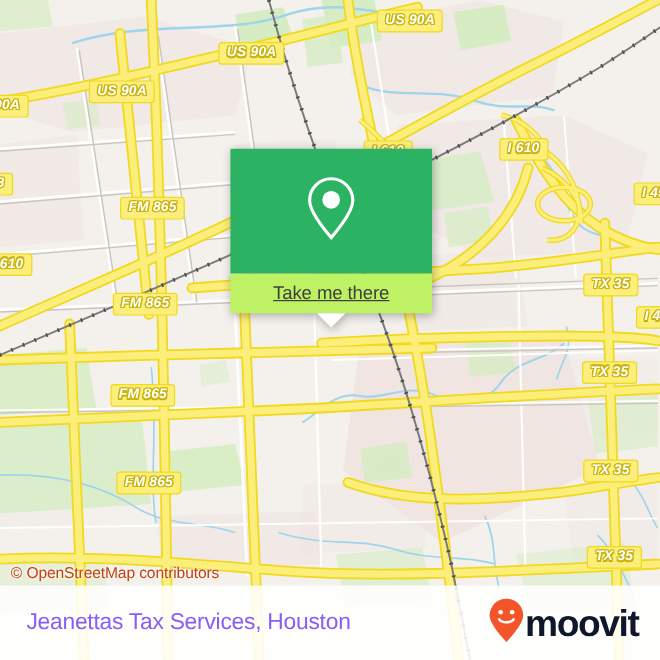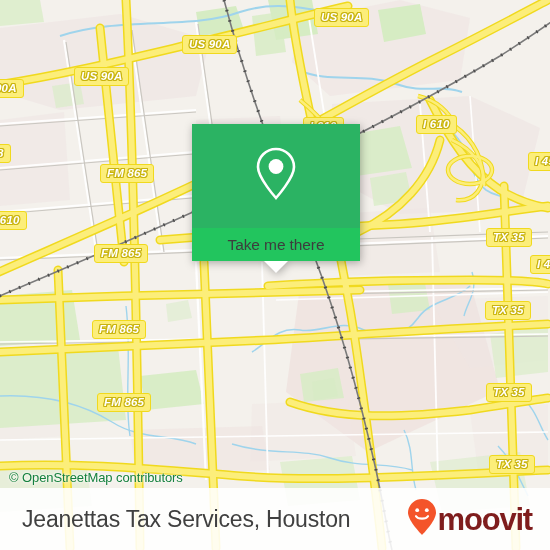--- a/index.html
+++ b/index.html
@@ -38,48 +38,49 @@
        0    1px 0 #c9b40f,  0   -1px 0 #c9b40f,
        1px  0   0 #c9b40f, -1px  0   0 #c9b40f;
     font-style: italic;
   }
 
   
   #attribution {
     position: absolute;
     left: 9px; top: 470px;
     font-size: 13px;
-    color: #15803d;
+    color: #c2410c;
     letter-spacing: -0.1px;
     text-shadow: 0 0 2px rgba(255,255,255,.95), 0 0 4px rgba(255,255,255,.9);
   }
 
   
   #popup {
     position: absolute;
     left: 192px; top: 124px;
     width: 168px;
     filter: drop-shadow(1px 2px 4px rgba(0,0,0,0.30));
   }
   #popup-image {
     height: 104px;
     background: #2bb363;
     display: flex;
     align-items: center;
     justify-content: center;
   }
   #popup-label {
     height: 33px;
-    background: #22c55e;
+    background: #bef264;
     display: flex;
     align-items: center;
     justify-content: center;
     font-size: 15.5px;
     color: #3d3d3d;
     letter-spacing: -0.1px;
+    text-decoration: underline;
   }
   #popup-tail {
     position: absolute;
     left: 50%; top: 137px;
     width: 0; height: 0;
     transform: translateX(-50%);
     border-left: 12px solid transparent;
     border-right: 12px solid transparent;
     border-top: 12px solid #ffffff;
   }
@@ -88,29 +89,29 @@
   #footer {
     position: absolute;
     left: 0; top: 488px; width: 550px; height: 62px;
     background: rgba(255,255,255,0.88);
     display: flex;
     align-items: center;
     justify-content: space-between;
     padding: 0 18px 0 22px;
   }
   #footer-title {
-    font-size: 23px;
-    color: #404040;
+    font-size: 19px;
+    color: #8b5cf6;
     letter-spacing: -0.2px;
   }
   #brand { display: flex; align-items: center; gap: 1px; }
   #brand-wordmark {
     font-size: 31px;
     font-weight: bold;
-    color: #7f1d1d;
+    color: #0f172a;
     letter-spacing: -1.2px;
     line-height: 31px;
   }
 </style>
 </head>
 <body>
 
 <div id="app">
 
   <div id="map">

